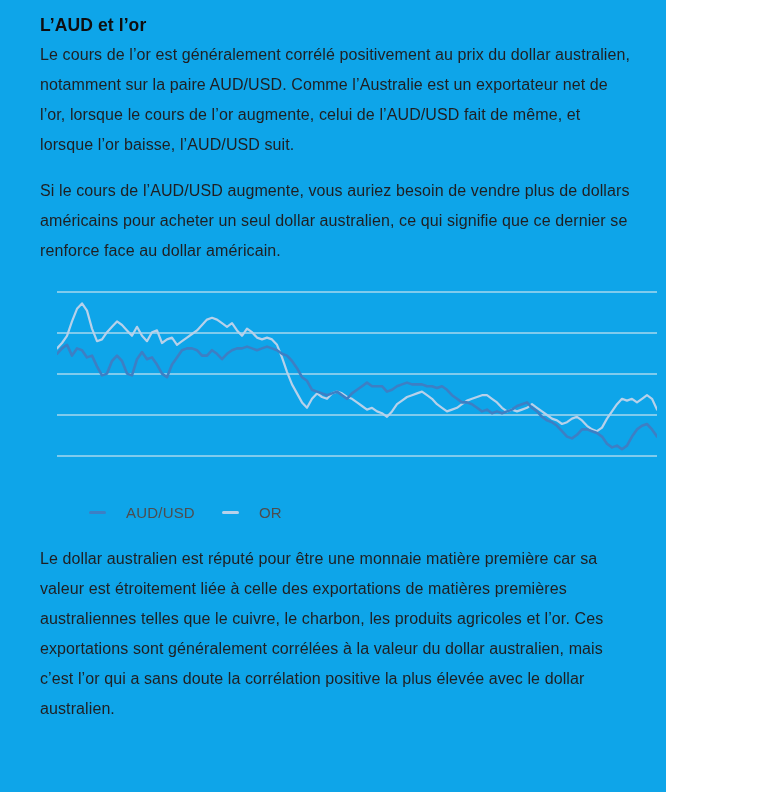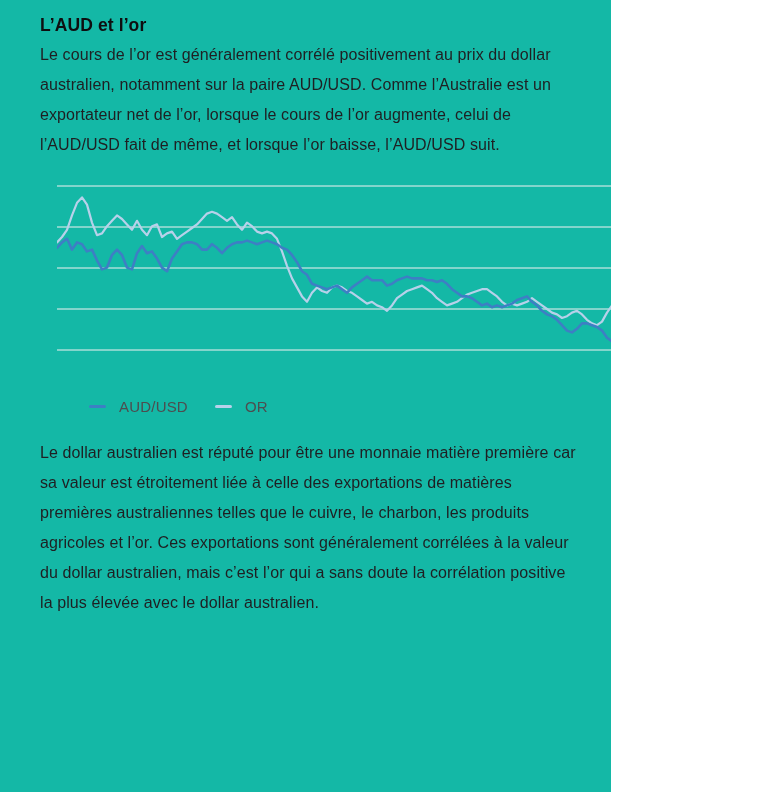--- a/index.html
+++ b/index.html
@@ -1,54 +1,55 @@
 <!DOCTYPE html>
 <html lang="fr"><head>
 <meta charset="utf-8">
 <style>
   * { box-sizing: border-box; }
   html, body { margin: 0; padding: 0; background: #ffffff; }
   .page {
-    width: 611px; height: 792px;
+    width: 666px; height: 792px;
     padding: 14px 29px 0 40px;
     overflow: hidden;
-    background: #14b8a6;
+    background: #0ea5e9;
     font-family: "Liberation Sans", sans-serif;
     color: #1f1f22;
   }
   .title {
     font-size: 17.5px; font-weight: 700; color: #0e0e10;
     line-height: 22px; margin: 0 0 4px 0; letter-spacing: 0.1px;
   }
   .body-par {
     font-size: 16px; line-height: 30px;
     margin: 0 0 16px 0; max-width: 672px;
     color: #1f1f22; letter-spacing: 0.1px;
   }
   .figure { margin: 18px 0 44px 17px; }
   .chart-svg { display: block; }
   .legend {
     display: flex; align-items: center; gap: 27px;
     padding-left: 32px; margin-top: 11px; height: 20px;
   }
   .legend-item {
-    display: flex; align-items: center; gap: 13px;
+    display: flex; align-items: center; gap: 20px;
     font-size: 15px; color: #4d4d4f; letter-spacing: 0.2px; margin-top: 44px;
   }
   .dash { width: 17px; height: 3px; border-radius: 2px; display: inline-block; }
 </style>
 </head>
 <body>
 
 <div class="page">
 
   <h2 class="title">L’AUD et l’or</h2>
 
   <p class="body-par">Le cours de l’or est généralement corrélé positivement au prix du dollar australien, notamment sur la paire AUD/USD. Comme l’Australie est un exportateur net de l’or, lorsque le cours de l’or augmente, celui de l’AUD/USD fait de même, et lorsque l’or baisse, l’AUD/USD suit.</p>
 
+  <p class="body-par">Si le cours de l’AUD/USD augmente, vous auriez besoin de vendre plus de dollars américains pour acheter un seul dollar australien, ce qui signifie que ce dernier se renforce face au dollar américain.</p>
 
   <figure class="figure" style="margin-left:17px;">
     <svg class="chart-svg" width="600" height="185" viewBox="0 0 600 185" aria-hidden="true">
         <line x1="0" x2="600" y1="8" y2="8" stroke="#f1f1f1" stroke-width="1"></line>
         <line x1="0" x2="600" y1="49" y2="49" stroke="#f1f1f1" stroke-width="1"></line>
         <line x1="0" x2="600" y1="90" y2="90" stroke="#f1f1f1" stroke-width="1"></line>
         <line x1="0" x2="600" y1="131" y2="131" stroke="#f1f1f1" stroke-width="1"></line>
         <line x1="0" x2="600" y1="172" y2="172" stroke="#f1f1f1" stroke-width="1"></line>
         <polyline points="0.0,64.4 5.0,59.0 10.0,51.8 15.0,37.4 20.0,24.8 25.0,19.4 30.0,26.6 35.0,44.6 40.0,57.2 45.0,55.4 50.0,48.2 55.0,42.8 60.0,37.4 65.0,41.0 70.0,46.4 75.0,51.8 80.0,42.8 85.0,51.8 90.0,57.2 95.0,48.2 100.0,46.4 105.0,59.0 110.0,55.4 115.0,53.6 120.0,60.8 125.0,57.2 130.0,53.6 135.0,50.0 140.0,46.4 145.0,41.0 150.0,35.6 155.0,33.8 160.0,35.6 165.0,39.2 170.0,42.8 175.0,39.2 180.0,46.4 185.0,51.8 190.0,44.6 195.0,48.2 200.0,53.6 205.0,55.4 210.0,53.6 215.0,55.4 220.0,60.8 225.0,73.4 230.0,87.8 235.0,100.4 240.0,109.4 245.0,118.4 250.0,123.8 255.0,114.8 260.0,109.4 265.0,113.0 270.0,114.8 275.0,109.4 280.0,107.6 285.0,109.4 290.0,113.0 295.0,114.8 300.0,118.4 305.0,122.0 310.0,125.6 315.0,123.8 320.0,127.4 325.0,129.2 330.0,132.8 335.0,127.4 340.0,120.2 345.0,116.6 350.0,113.0 355.0,111.2 360.0,109.4 365.0,107.6 370.0,111.2 375.0,114.8 380.0,120.2 385.0,123.8 390.0,127.4 395.0,125.6 400.0,123.8 405.0,120.2 410.0,116.6 415.0,114.8 420.0,113.0 425.0,111.2 430.0,111.2 435.0,114.8 440.0,118.4 445.0,123.8 450.0,127.4 455.0,125.6 460.0,127.4 465.0,125.6 470.0,123.8 475.0,120.2 480.0,123.8 485.0,127.4 490.0,131.0 495.0,134.6 500.0,136.4 505.0,140.0 510.0,138.2 515.0,134.6 520.0,132.8 525.0,136.4 530.0,141.8 535.0,145.4 540.0,147.2 545.0,143.6 550.0,134.6 555.0,127.4 560.0,120.2 565.0,114.8 570.0,116.6 575.0,114.8 580.0,118.4 585.0,114.8 590.0,111.2 595.0,114.8 600.0,125.6" fill="none" stroke="#b7d1ea" stroke-width="2.2" stroke-linejoin="round" stroke-linecap="round"></polyline>
         <polyline points="0.0,69.8 5.0,64.4 10.0,60.8 15.0,71.6 20.0,64.4 25.0,66.2 30.0,73.4 35.0,71.6 40.0,82.4 45.0,91.4 50.0,89.6 55.0,77.0 60.0,71.6 65.0,77.0 70.0,89.6 75.0,91.4 80.0,75.2 85.0,68.0 90.0,75.2 95.0,73.4 100.0,80.6 105.0,89.6 110.0,93.2 115.0,80.6 120.0,73.4 125.0,66.2 130.0,64.4 135.0,64.4 140.0,66.2 145.0,71.6 150.0,71.6 155.0,66.2 160.0,69.8 165.0,75.2 170.0,69.8 175.0,66.2 180.0,64.4 185.0,64.4 190.0,62.6 195.0,64.4 200.0,66.2 205.0,64.4 210.0,62.6 215.0,64.4 220.0,66.2 225.0,69.8 230.0,71.6 235.0,77.0 240.0,84.2 245.0,93.2 250.0,96.8 255.0,105.8 260.0,107.6 265.0,109.4 270.0,111.2 275.0,109.4 280.0,107.6 285.0,111.2 290.0,114.8 295.0,109.4 300.0,105.8 305.0,102.2 310.0,98.6 315.0,102.2 320.0,102.2 325.0,102.2 330.0,107.6 335.0,105.8 340.0,102.2 345.0,100.4 350.0,98.6 355.0,100.4 360.0,100.4 365.0,100.4 370.0,102.2 375.0,102.2 380.0,104.0 385.0,102.2 390.0,105.8 395.0,111.2 400.0,114.8 405.0,118.4 410.0,118.4 415.0,120.2 420.0,123.8 425.0,127.4 430.0,125.6 435.0,129.2 440.0,127.4 445.0,129.2 450.0,127.4 455.0,125.6 460.0,122.0 465.0,120.2 470.0,118.4 475.0,123.8 480.0,127.4 485.0,132.8 490.0,136.4 495.0,138.2 500.0,141.8 505.0,147.2 510.0,152.6 515.0,154.4 520.0,150.8 525.0,145.4 530.0,145.4 535.0,147.2 540.0,149.0 545.0,152.6 550.0,159.8 555.0,163.4 560.0,161.6 565.0,165.2 570.0,161.6 575.0,152.6 580.0,145.4 585.0,141.8 590.0,140.0 595.0,145.4 600.0,152.6" fill="none" stroke="#3d7fc4" stroke-width="2.6" stroke-linejoin="round" stroke-linecap="round"></polyline>

